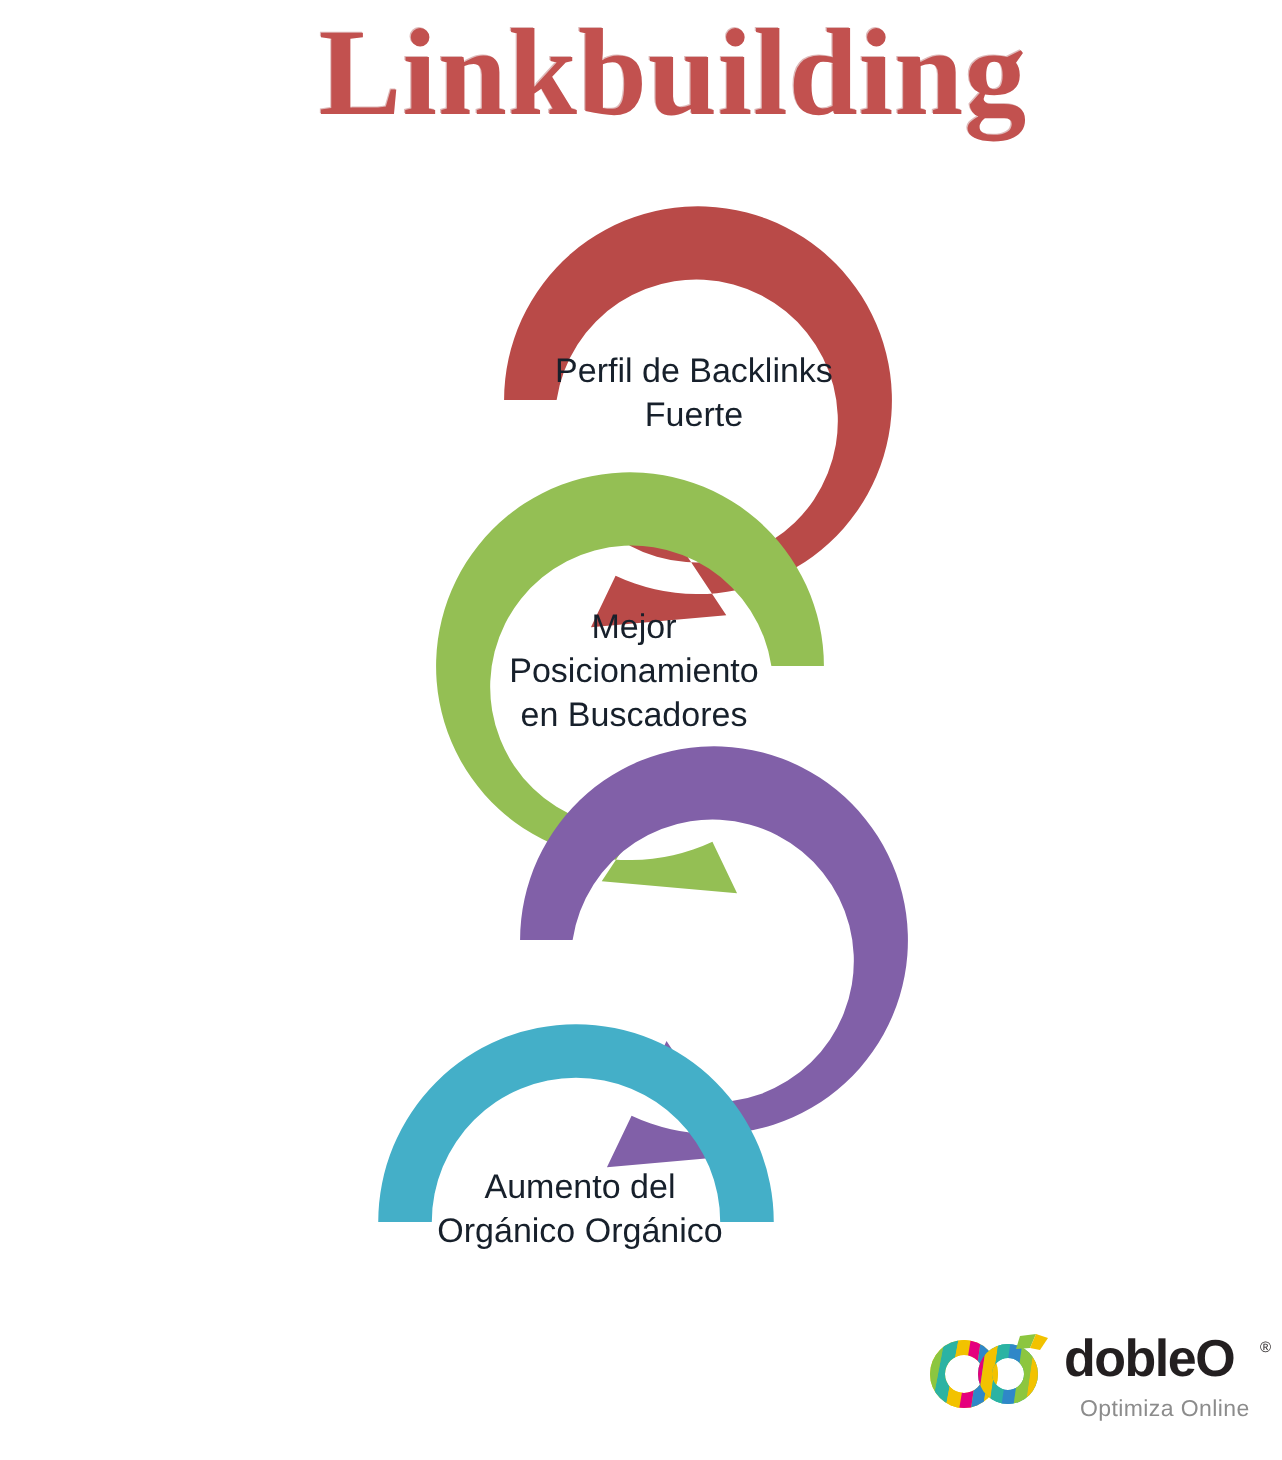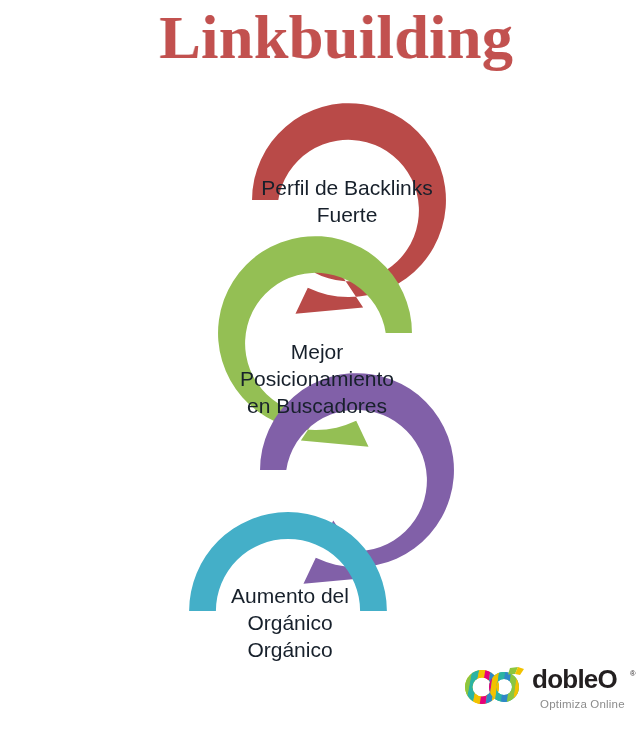--- a/index.html
+++ b/index.html
@@ -51,27 +51,27 @@
     width: 641px;
     height: 730px;
   }
 
   
   .step-label {
     position: absolute;
     text-align: center;
     color: #17202b;
     font-family: "Liberation Sans", sans-serif;
-    font-size: 21px;
+    font-size: 17px;
     line-height: 1.28;
     white-space: pre-line;
     pointer-events: none;
   }
   #label-1 { left: 243px; top: 175px; width: 176px; }
-  #label-2 { left: 213px; top: 303px; width: 176px; margin-top: 36px; }
+  #label-2 { left: 213px; top: 303px; width: 176px; }
   #label-3 { left: 252px; top: 441px; width: 176px; }
   #label-4 { left: 186px; top: 583px; width: 176px; }
 
   
   #logo {
     position: absolute;
     left: 446px;
     top: 662px;
     width: 180px;
     height: 58px;

